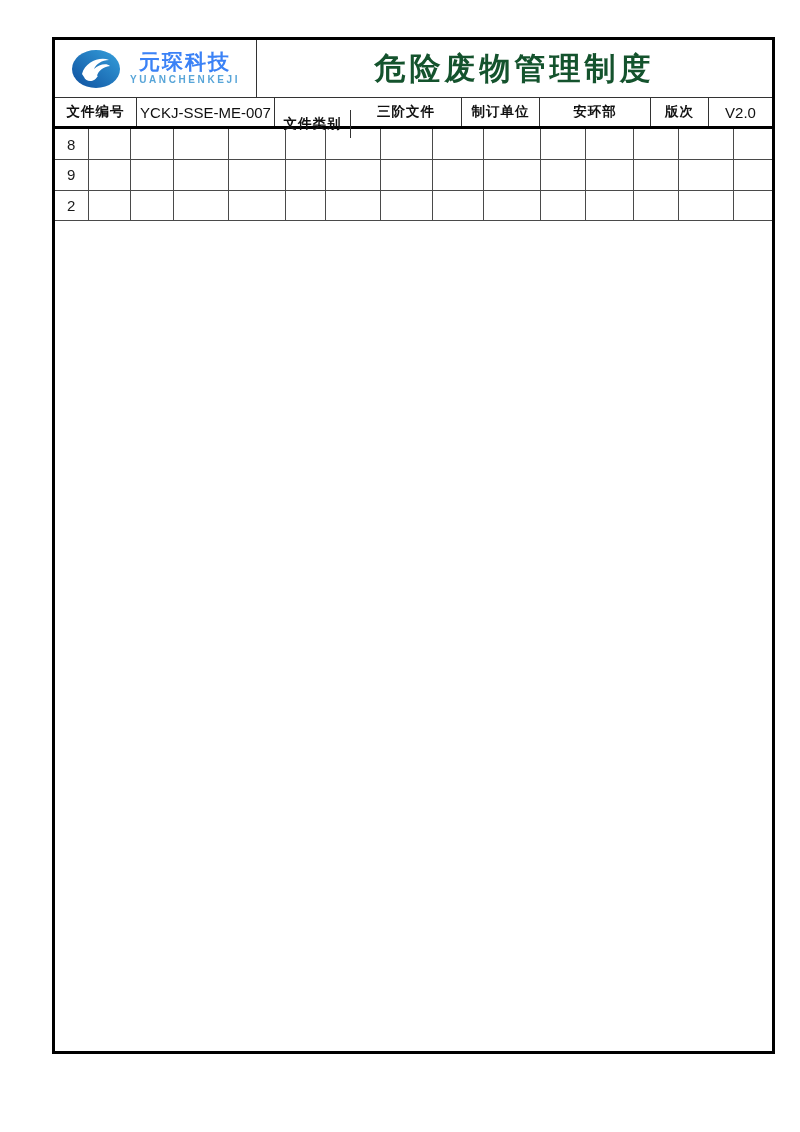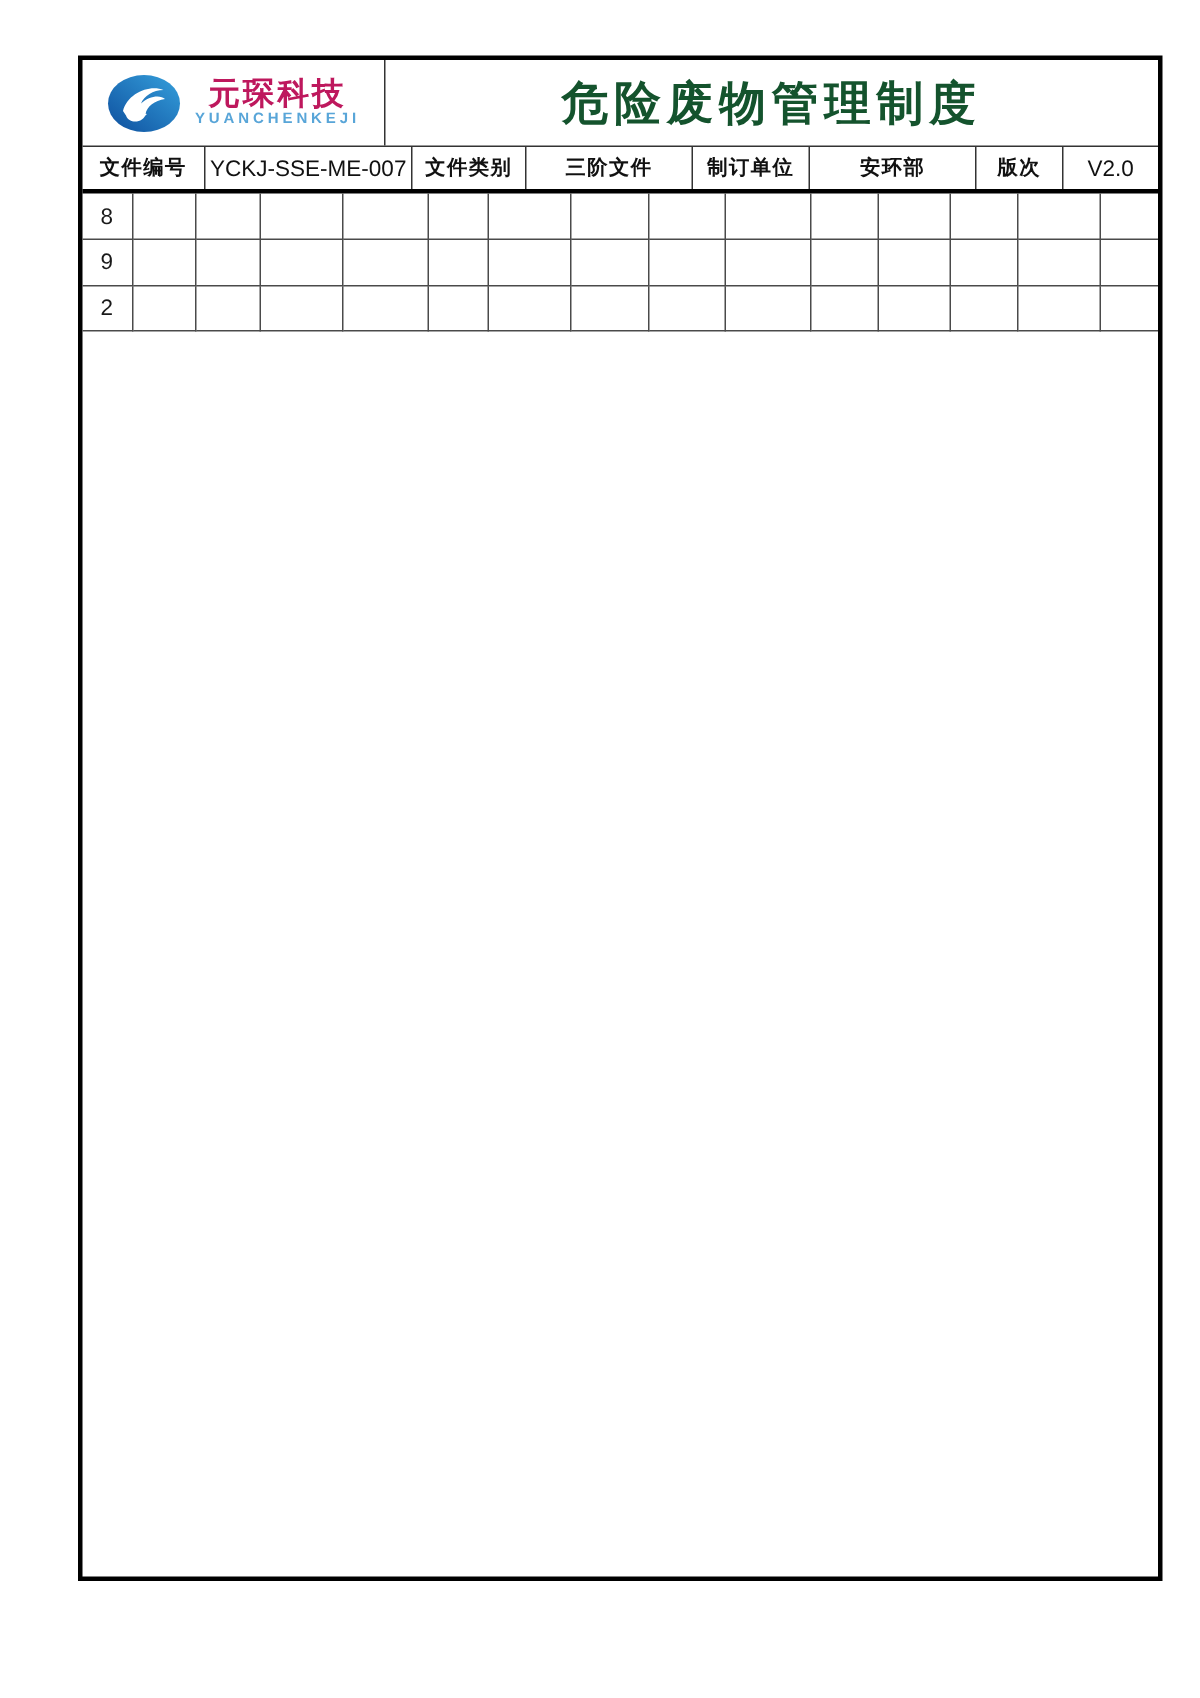--- a/index.html
+++ b/index.html
@@ -11,39 +11,39 @@
   .frame { position:absolute; left:52px; top:37px; width:723px; height:1017px;
            border:3px solid #000; background:#fff; }
 
   
   .hdr-top { display:flex; height:58px; border-bottom:1px solid #333; }
   .logo-cell { width:202px; border-right:1px solid #333;
                display:flex; align-items:center; justify-content:center; gap:9px; }
   .logo-mark { flex:0 0 auto; display:block; }
   .logo-text { display:flex; flex-direction:column; align-items:center; line-height:1; }
   .brand-cn { font-family:"Liberation Serif", serif; font-weight:bold;
-              font-size:21px; letter-spacing:2px; color:#be185d; }
+              font-size:21px; letter-spacing:2px; color:#3b82f6; }
   .brand-en { font-size:10px; font-weight:bold; letter-spacing:2.6px;
               color:#58a5d8; margin-top:2px; }
   .title-cell { flex:1; display:flex; align-items:center; justify-content:center; }
   .doc-title { font-family:"Liberation Serif", serif; font-weight:bold;
                font-size:31px; letter-spacing:4px; color:#14532d; }
 
   
   .hdr-info { display:flex; height:31px; border-bottom:3px solid #000; }
   .info-cell { display:flex; align-items:center; justify-content:center;
                border-right:1px solid #333; height:100%; }
   .info-cell:last-child { border-right:none;text-align:center; }
   .lbl { font-family:"Liberation Serif", serif; font-weight:bold;
          font-size:13.5px; letter-spacing:1px; color:#111; }
   .val-cn { font-family:"Liberation Serif", serif; font-weight:bold;
             font-size:13.5px; letter-spacing:1px; color:#111; }
   .val-en { font-family:"Liberation Sans", sans-serif; font-size:15px; color:#111; }
   .w-docno-l { width:82px; }  .w-docno-v { width:138px; }
-  .w-type-l  { width:76px; }  .w-type-v  { width:111px; }
+  .w-type-l  { width:76px;margin-top:12px; }  .w-type-v  { width:111px; }
   .w-dept-l  { width:78px; }  .w-dept-v  { width:111px; }
   .w-ver-l   { width:58px; }  .w-ver-v   { flex:1; }
 
   
   table.rev-grid { width:100%; border-collapse:collapse; table-layout:fixed; }
   table.rev-grid td { border:1px solid #4a4a4a; height:30.5px;
                       font-size:15px; color:#1a1a1a; text-align:center;
                       vertical-align:middle; }
   table.rev-grid tr td:first-child { border-left:none; }
   table.rev-grid tr td:last-child  { border-right:none; }

